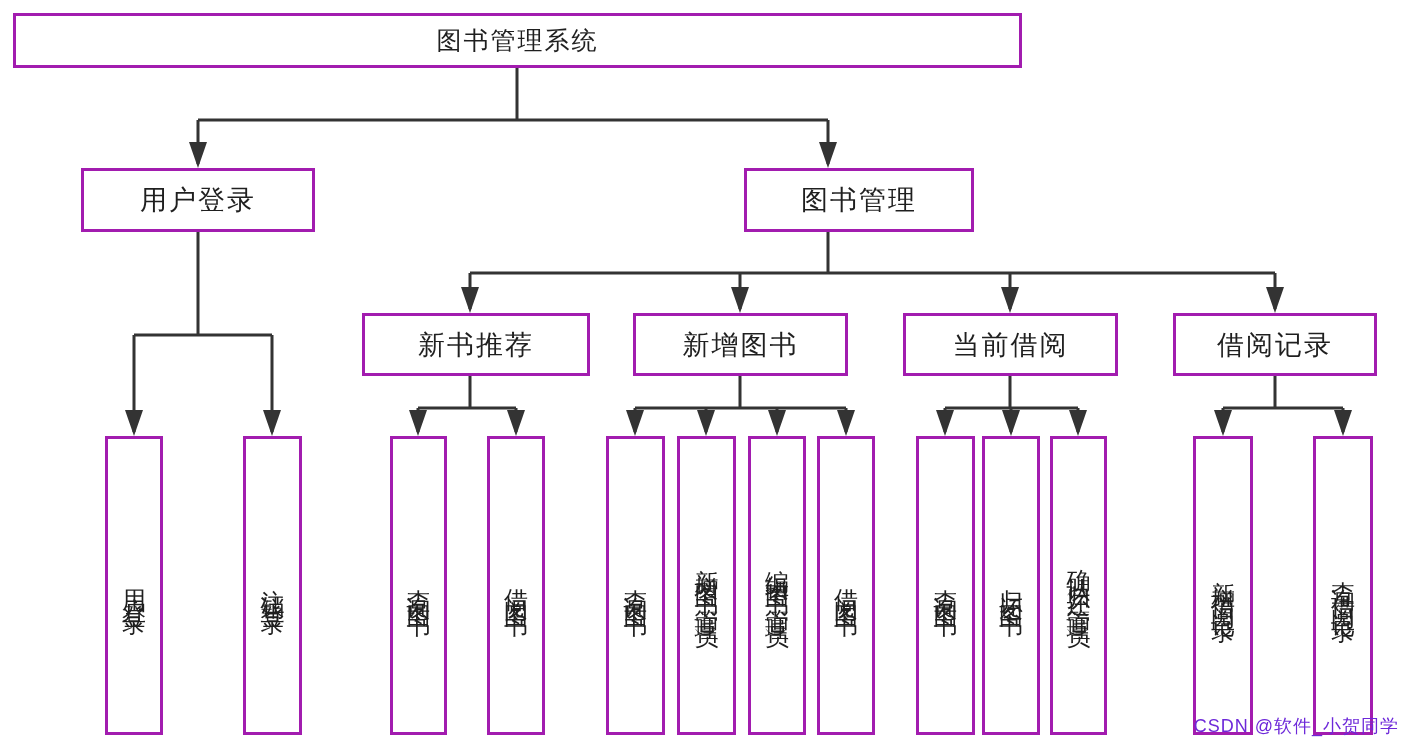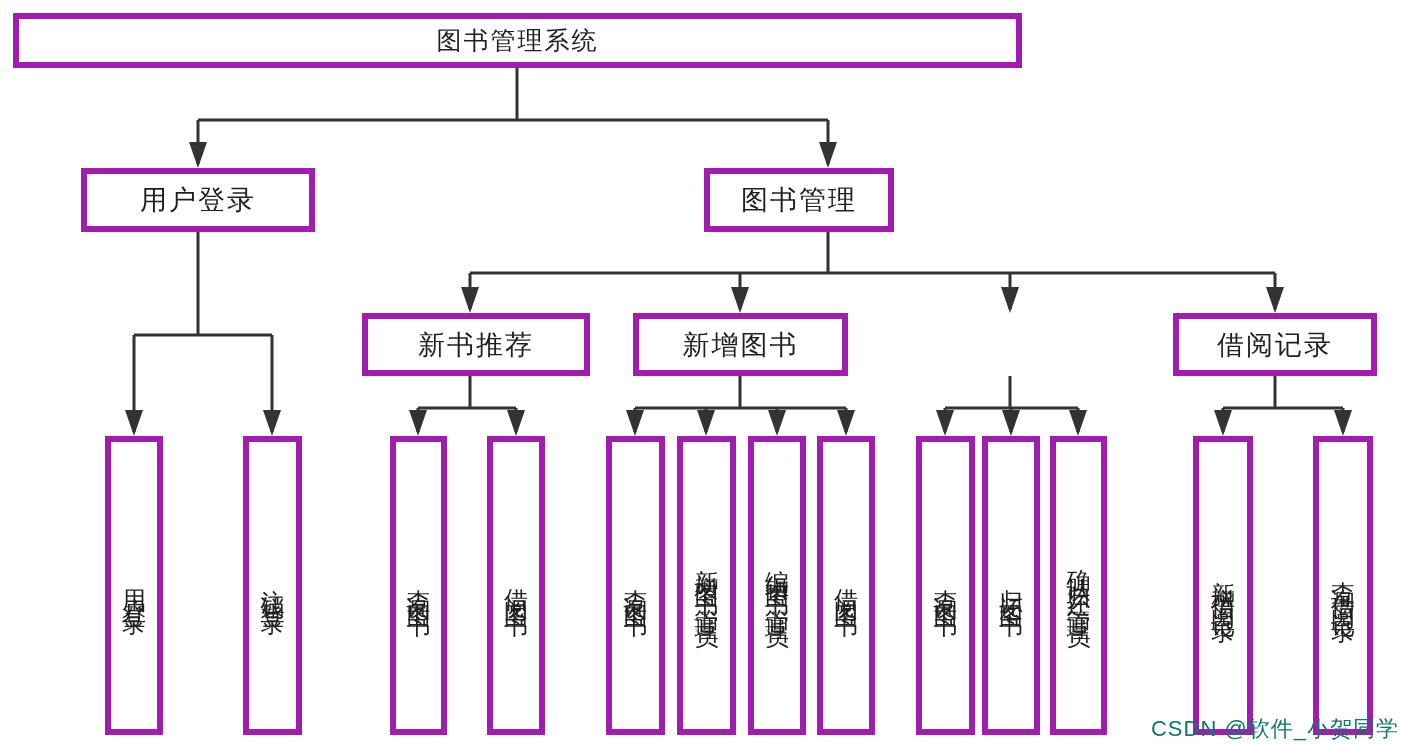--- a/index.html
+++ b/index.html
@@ -18,21 +18,21 @@
   svg.wires {
     position: absolute;
     left: 0;
     top: 0;
     z-index: 1;
   }
   .box {
     position: absolute;
     box-sizing: border-box;
     background: #ffffff;
-    border: 6px solid #a21caf;
+    border: 3px solid #a21caf;
     display: flex;
     align-items: center;
     justify-content: center;
     color: #1f1f1f;
     z-index: 2;
     text-align: center;
     white-space: nowrap;
   }
   .box.h {
     font-size: 27px;
@@ -47,23 +47,23 @@
     font-size: 24px;
     letter-spacing: 8px;
     line-height: 1;
     white-space: normal;
   }
   .watermark {
     position: absolute;
     right: 6px;
     top: 714px;
     z-index: 5;
-    font-size: 22px;
+    font-size: 18px;
     letter-spacing: 1px;
-    color: #0f766e;
+    color: #6d28d9;
   }
 </style>
 </head>
 <body>
 
 <div class="canvas">
 
   <svg class="wires" width="1405" height="747" viewBox="0 0 1405 747" xmlns="http://www.w3.org/2000/svg" xmlns:xlink="http://www.w3.org/1999/xlink">
     <defs>
       <polygon id="ah" points="-9,-26 9,-26 0,0"></polygon>
@@ -103,24 +103,25 @@
       <use href="#ah" xlink:href="#ah" x="1011" y="436"></use>
       <use href="#ah" xlink:href="#ah" x="1078" y="436"></use>
       <use href="#ah" xlink:href="#ah" x="1223" y="436"></use>
       <use href="#ah" xlink:href="#ah" x="1343" y="436"></use>
     </g>
   </svg>
 
   <div class="box h title" style="left:13px; top:13px; width:1009px; height:55px">图书管理系统</div>
 
   <div class="box h" style="left:81px; top:168px; width:234px; height:64px">用户登录</div>
-  <div class="box h" style="left:704px; top:168px; width:190px; height:64px">图书管理</div>
+  <div class="box h" style="left:744px; top:168px; width:230px; height:64px">图书管理</div>
 
   <div class="box h" style="left:362px; top:313px; width:228px; height:63px">新书推荐</div>
   <div class="box h" style="left:633px; top:313px; width:215px; height:63px">新增图书</div>
+  <div class="box h" style="left:903px; top:313px; width:215px; height:63px">当前借阅</div>
   <div class="box h" style="left:1173px; top:313px; width:204px; height:63px">借阅记录</div>
 
   <div class="box v" style="left:105px; top:436px; width:58px; height:299px">用户登录</div>
   <div class="box v" style="left:243px; top:436px; width:59px; height:299px">注销登录</div>
 
   <div class="box v" style="left:390px; top:436px; width:57px; height:299px">查询图书</div>
   <div class="box v" style="left:487px; top:436px; width:58px; height:299px">借阅图书</div>
 
   <div class="box v" style="left:606px; top:436px; width:59px; height:299px">查询图书</div>
   <div class="box v" style="left:677px; top:436px; width:59px; height:299px">新增图书（管理员）</div>

